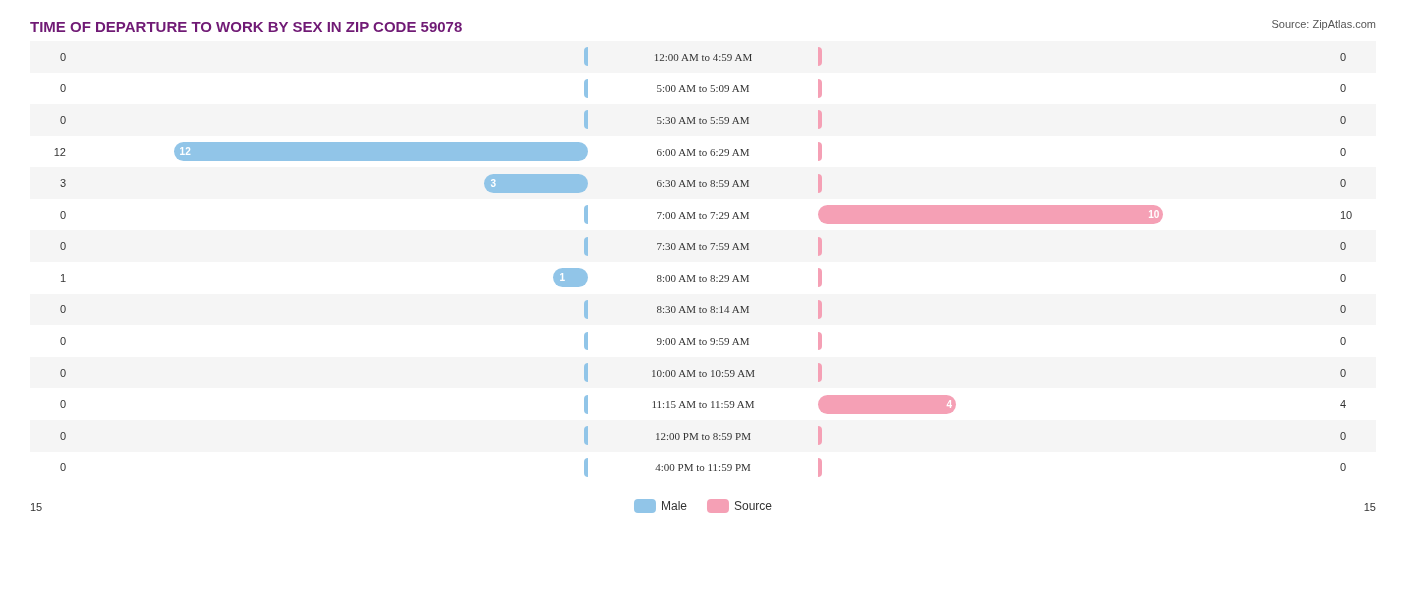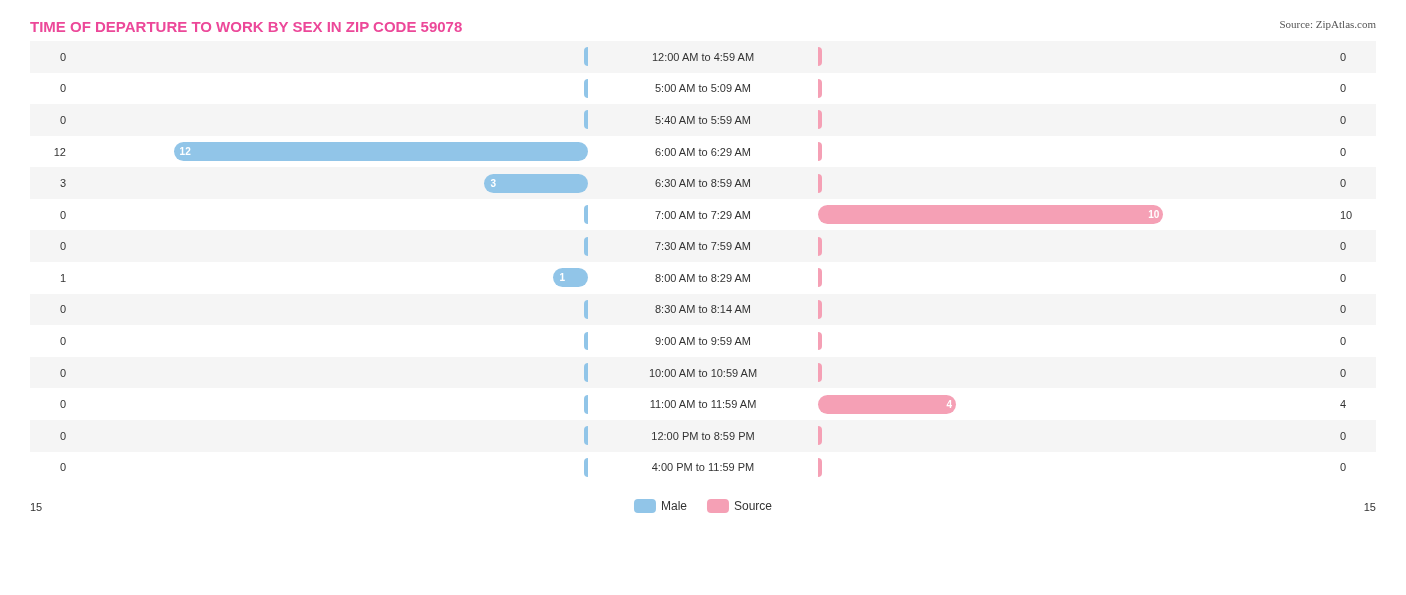--- a/index.html
+++ b/index.html
@@ -12,31 +12,30 @@
     }
     .chart-container {
       width: 1406px;
       height: 595px;
       padding: 18px 30px 40px 30px;
       position: relative;
     }
     .chart-title {
       font-size: 15px;
       font-weight: bold;
-      color: #ec4899;
+      color: #701a75;
       margin-bottom: 6px;
       text-align: left;
     }
     .chart-source {
       position: absolute;
       top: 18px;
       right: 30px;
       font-size: 11px;
       color: #555;
-      font-family: Liberation Serif, serif;
     }
     .chart-area {
       position: relative;
       width: 100%;
       height: calc(100% - 65px);
     }
     .rows-container {
       position: absolute;
       top: 0;
       left: 0;
@@ -101,20 +100,21 @@
       white-space: nowrap;
     }
     .label-col {
       width: 230px;
       text-align: center;
       font-size: 11px;
       color: #333;
       flex-shrink: 0;
       padding: 0 6px;
       white-space: nowrap;
+      font-family: Liberation Serif, serif;
     }
     .right-bar-container {
       flex: 1;
       display: flex;
       justify-content: flex-start;
       align-items: center;
       height: 60%;
       position: relative;
     }
     .right-bar {
@@ -215,21 +215,21 @@
       </div>
     </div>
         <div class="row">
       <div class="row-inner">
         <div class="left-value">0</div>
         <div class="left-bar-container">
           <div class="left-bar " style="width: 0%;">
             
           </div>
         </div>
-        <div class="label-col">5:40 AM to 5:59 AM</div>
+        <div class="label-col">5:30 AM to 5:59 AM</div>
         <div class="right-bar-container">
           <div class="right-bar " style="width: 0%; display: flex; align-items: center; padding-right: 4px; justify-content: flex-end;">
             
           </div>
         </div>
         <div class="right-value">0</div>
       </div>
     </div>
         <div class="row">
       <div class="row-inner">
@@ -368,21 +368,21 @@
       </div>
     </div>
         <div class="row">
       <div class="row-inner">
         <div class="left-value">0</div>
         <div class="left-bar-container">
           <div class="left-bar " style="width: 0%;">
             
           </div>
         </div>
-        <div class="label-col">11:00 AM to 11:59 AM</div>
+        <div class="label-col">11:15 AM to 11:59 AM</div>
         <div class="right-bar-container">
           <div class="right-bar has-label" style="width: 26.666666666666668%; display: flex; align-items: center; padding-right: 4px; justify-content: flex-end;">
             <span style="font-size:10px;color:#fff;font-weight:bold;white-space:nowrap;">4</span>
           </div>
         </div>
         <div class="right-value">4</div>
       </div>
     </div>
         <div class="row">
       <div class="row-inner">

